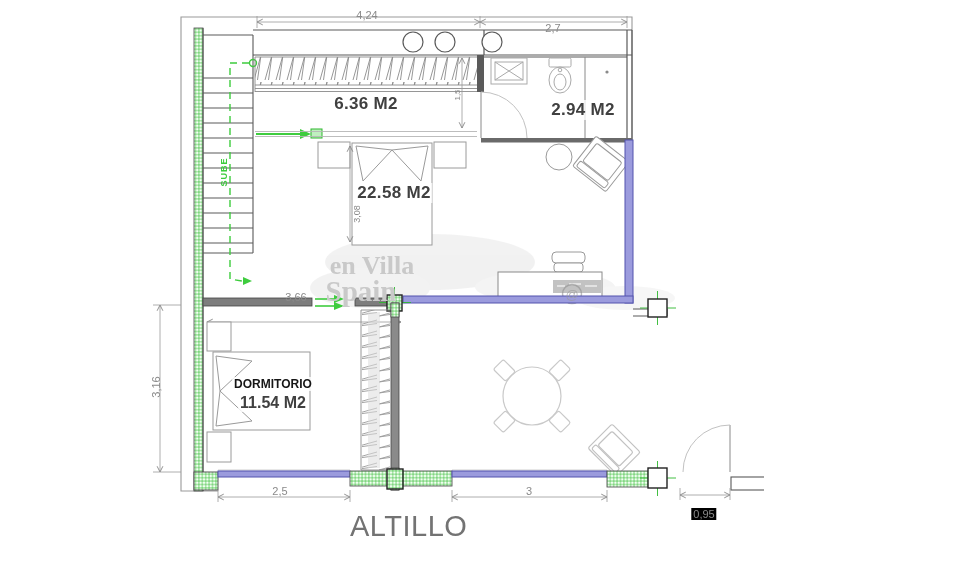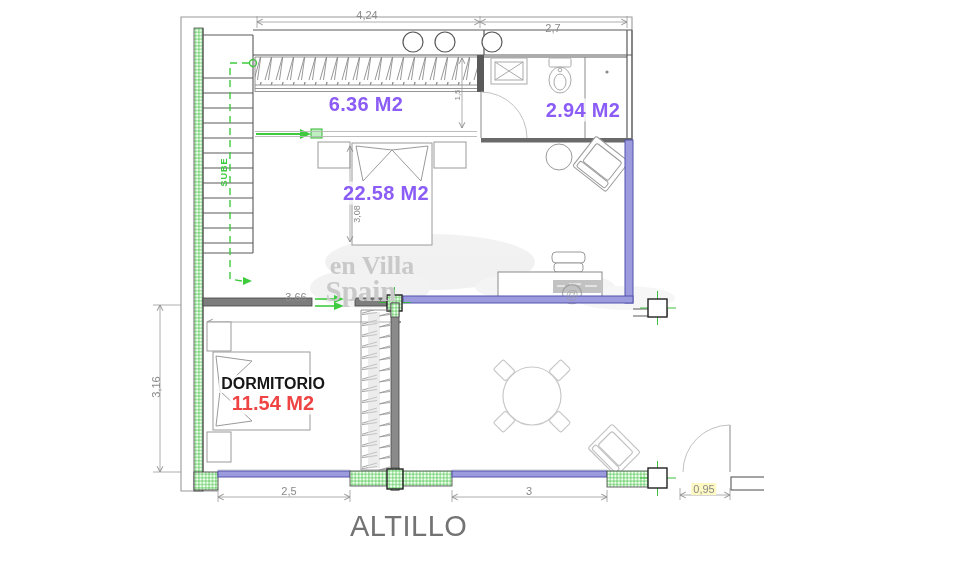--- a/index.html
+++ b/index.html
@@ -2,26 +2,26 @@
 <html><head>
 <meta charset="utf-8">
 <style>
   html,body{margin:0;padding:0;background:#fff;}
   #stage{position:relative;width:764px;height:575px;background:#fff;overflow:hidden;
          font-family:"Liberation Sans",sans-serif;}
   #drawing{position:absolute;left:0;top:0;}
   .lbl{position:absolute;transform:translate(-50%,-50%);white-space:nowrap;
        font-family:"Liberation Sans",sans-serif;color:#8a8a8a;font-size:11px;}
   .lbl.rot{transform:translate(-50%,-50%) rotate(-90deg);}
-  .area{color:#8b5cf6;font-size:20px;font-weight:600;letter-spacing:.3px;background:rgba(255,255,255,.75);padding:0 2px;}
+  .area{color:#404040;font-size:17px;font-weight:600;letter-spacing:.3px;background:rgba(255,255,255,.75);padding:0 2px;}
   .tiny{font-size:8px;}
   .med{font-size:9px;}
   .sube{color:#3ecc3e;font-size:9px;letter-spacing:1px;font-weight:bold;}
-  .dormname{color:#161616;font-size:16px;font-weight:bold;background:rgba(255,255,255,.8);padding:0 2px;}
-  .dormarea{color:#ef4444;font-size:20px;font-weight:600;background:rgba(255,255,255,.8);padding:0 2px;}
+  .dormname{color:#161616;font-size:12px;font-weight:bold;background:rgba(255,255,255,.8);padding:0 2px;}
+  .dormarea{color:#404040;font-size:16px;font-weight:600;background:rgba(255,255,255,.8);padding:0 2px;}
   .wm{font-family:"Liberation Serif",serif;font-weight:bold;color:#c9c9c9;}
   .wm1{font-size:26px;}
   .wm2{font-size:29px;}
   .wmat{color:#9a9a9a;opacity:.65;font-size:13px;}
   #title{position:absolute;left:350px;top:511px;color:#737373;font-size:29px;line-height:31px;letter-spacing:.5px;}
 </style>
 </head>
 <body>
 
 <div id="stage">
@@ -237,29 +237,29 @@
     <path d="M153,305 H181 M153,472 H181"></path>
   </g>
 </svg>
 
 <div class="lbl" style="left:367px;top:15px">4,24</div>
 <div class="lbl" style="left:553px;top:28px">2,7</div>
 <div class="lbl rot tiny" style="left:457px;top:95px">1,5</div>
 <div class="lbl rot med" style="left:357px;top:214px">3,08</div>
 <div class="lbl" style="left:296px;top:297px">3,66</div>
 <div class="lbl rot" style="left:156px;top:387px">3,16</div>
-<div class="lbl" style="left:289px;top:491px">2,5</div>
+<div class="lbl" style="left:280px;top:491px">2,5</div>
 <div class="lbl" style="left:529px;top:491px">3</div>
-<div class="lbl" style="left:704px;top:489px;background:#fef9c3;padding:0 2px">0,95</div>
+<div class="lbl" style="left:704px;top:514px;background:#000000;padding:0 2px">0,95</div>
 
 <div class="lbl rot sube" style="left:224px;top:172px">SUBE</div>
 
 <div class="lbl area" style="left:366px;top:104px">6.36 M2</div>
 <div class="lbl area" style="left:583px;top:110px">2.94 M2</div>
-<div class="lbl area" style="left:386px;top:193px">22.58 M2</div>
+<div class="lbl area" style="left:394px;top:193px">22.58 M2</div>
 <div class="lbl dormname" style="left:273px;top:384px">DORMITORIO</div>
 <div class="lbl dormarea" style="left:273px;top:403px">11.54 M2</div>
 
 <div class="lbl wm wm2" style="left:361px;top:291px">Spain</div>
 <div class="lbl wm wm1" style="left:372px;top:266px">en Villa</div>
 <div class="lbl wmat" style="left:572px;top:294px">@</div>
 
 <div id="title">
   <div>ALTILLO</div>
 </div>

